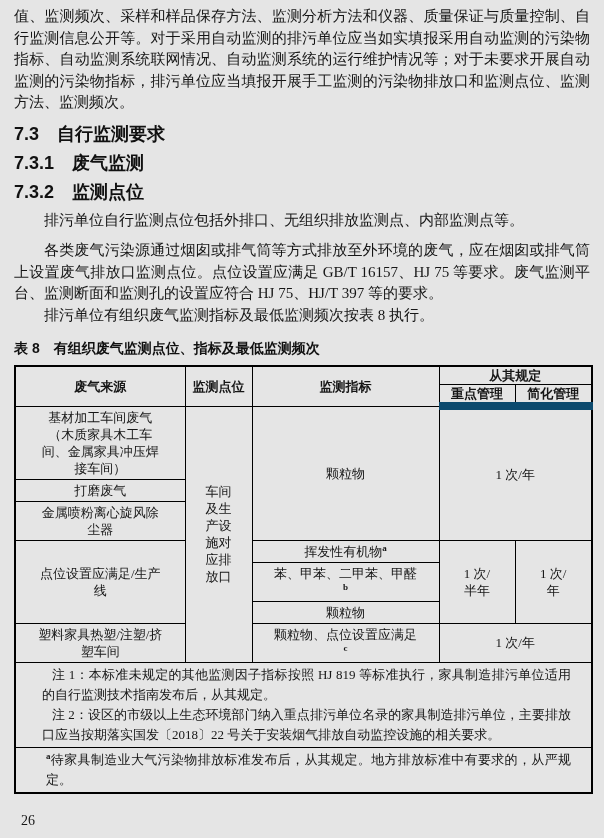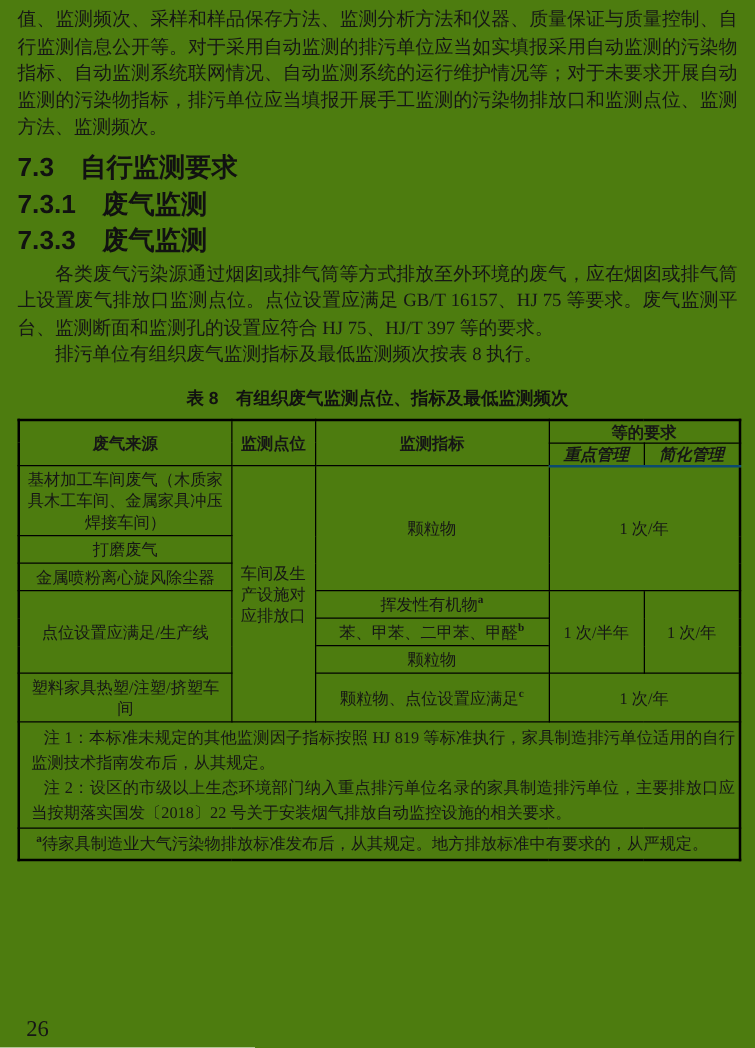--- a/index.html
+++ b/index.html
@@ -1,73 +1,72 @@
 <!DOCTYPE html>
 <html><head>
 <meta charset="utf-8">
 <style>
   html,body { margin:0; padding:0; background:#ffffff; }
   .page {
     position:relative;
     width:604px; height:838px;
     box-sizing:border-box;
-    background:#4d7c0f;
+    background:#e5e5e5;
     padding:6px 14px 0 14px;
     overflow:hidden;
     color:#161616;
     font-family:"Liberation Serif","DejaVu Serif",serif;
   }
   p.body {
     margin:0;
     font-size:15px;
     line-height:21.5px;
     text-align:justify;
     color:#161616;
   }
   p.indent { text-indent:2em; }
   h2.sec, h3.sec, h4.sec {
     margin:12px 0 0 0;
     font-family:"Liberation Sans","DejaVu Sans",sans-serif;
     font-weight:bold;
-    font-size:21px;
+    font-size:18px;
     line-height:17px;
     color:#111;
   }
   p.after-h { margin-top:9px; }
   .table-caption {
     margin:14px 0 7px 0;
-    text-align:center;
     font-family:"Liberation Sans","DejaVu Sans",sans-serif;
     font-weight:bold;
     font-size:14px;
     color:#111;
   }
   table.t8 {
     border-collapse:collapse;
     table-layout:fixed;
     width:577px;
     border:2px solid #000;
   }
   table.t8 th, table.t8 td {
     border:1px solid #000;
-    padding:2px 3px;
+    padding:2px 20px;
     font-size:13px;
     line-height:17px;
     text-align:center;
     vertical-align:middle;
     color:#161616;
     overflow:hidden;
   }
   table.t8 th {
     font-family:"Liberation Sans","DejaVu Sans",sans-serif;
     font-weight:bold;
     padding:1px 2px;
     line-height:15px;
   }
-  table.t8 thead tr.h2row th { border-bottom:2px solid #0c4a6e;font-style:italic; }
+  table.t8 thead tr.h2row th { border-bottom:8px solid #0c4a6e; }
   td.notes-cell, td.foot-cell {
     text-align:left;
     padding:3px 8px 4px 8px;
   }
   td.notes-cell { border-top:2px solid #000; border-bottom:2px solid #000;font-family:Liberation Serif, serif; }
   td.notes-cell p, td.foot-cell p {
     margin:0;
     font-size:13px;
     line-height:20px;
     text-align:justify;
@@ -76,57 +75,58 @@
   td.foot-cell p { padding-left:10px; }
   sup.fn {
     font-weight:bold;
     font-size:9px;
     line-height:0;
     vertical-align:super;
   }
   .page-number {
     position:absolute;
     left:21px; top:813px;
-    font-size:18px;
+    font-size:14px;
     color:#161616;
   }
 </style>
 </head>
 <body>
 
 <div class="page">
 
   <p class="body">值、监测频次、采样和样品保存方法、监测分析方法和仪器、质量保证与质量控制、自行监测信息公开等。对于采用自动监测的排污单位应当如实填报采用自动监测的污染物指标、自动监测系统联网情况、自动监测系统的运行维护情况等；对于未要求开展自动监测的污染物指标，排污单位应当填报开展手工监测的污染物排放口和监测点位、监测方法、监测频次。</p>
 
   <h2 class="sec">7.3　自行监测要求</h2>
 
   <h3 class="sec">7.3.1　废气监测</h3>
 
+  <h3 class="sec">7.3.2　监测点位</h3>
+  <p class="body indent after-h">排污单位自行监测点位包括外排口、无组织排放监测点、内部监测点等。</p>
 
-  <h3 class="sec">7.3.3　废气监测</h3>
 
   <p class="body indent after-h">各类废气污染源通过烟囱或排气筒等方式排放至外环境的废气，应在烟囱或排气筒上设置废气排放口监测点位。点位设置应满足 GB/T 16157、HJ 75 等要求。废气监测平台、监测断面和监测孔的设置应符合 HJ 75、HJ/T 397 等的要求。</p>
   <p class="body indent">排污单位有组织废气监测指标及最低监测频次按表 8 执行。</p>
 
   <p class="table-caption">表 8　有组织废气监测点位、指标及最低监测频次</p>
 
   <table class="t8">
     <colgroup>
       <col style="width:170px">
         <col style="width:67px">
         <col style="width:187px">
         <col style="width:76px">
         <col style="width:77px">
     </colgroup>
     <thead>
       <tr>
         <th rowspan="2">废气来源</th>
         <th rowspan="2">监测点位</th>
         <th rowspan="2">监测指标</th>
-        <th colspan="2">等的要求</th>
+        <th colspan="2">从其规定</th>
       </tr>
       <tr class="h2row">
         <th>重点管理</th>
         <th>简化管理</th>
       </tr>
     </thead>
     <tbody>
       <tr>
         <td>基材加工车间废气（木质家具木工车间、金属家具冲压焊接车间）</td>
         <td rowspan="7">车间及生产设施对应排放口</td>

